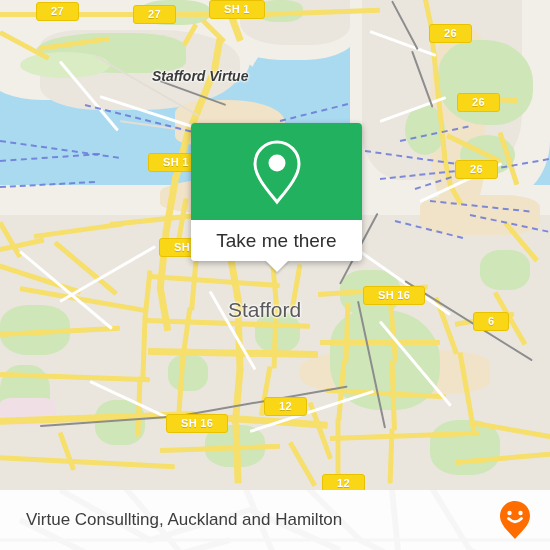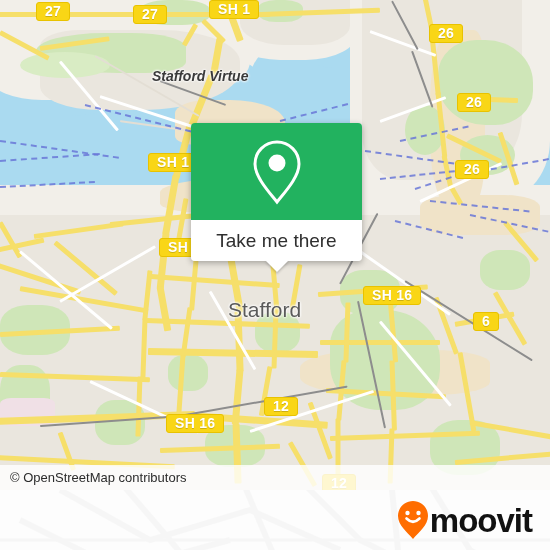--- a/index.html
+++ b/index.html
@@ -49,24 +49,24 @@
   }
 
   
   .shield {
     position:absolute;
     background:#f9d616;
     border:1.5px solid #e8c200;
     border-radius:3px;
     color:#ffffff;
     font-weight:bold;
-    font-size:14px;
+    font-size:11px;
     line-height:15px;
     text-align:center;
-    padding:1px 8px;
+    padding:1px 14px;
     letter-spacing:.3px;
     text-shadow:0 1px 0 rgba(0,0,0,.18);
     white-space:nowrap;
   }
 
   
   .place-label {
     position:absolute;
     color:#5a5a5a;
     font-size:21px;
@@ -361,23 +361,20 @@
         <div class="shield" style="left: 455px; top: 160px;">26</div>
         <div class="shield" style="left: 148px; top: 153px;">SH 1</div>
         <div class="shield" style="left: 159px; top: 238px;">SH 1</div>
         <div class="shield" style="left: 363px; top: 286px;">SH 16</div>
         <div class="shield" style="left: 473px; top: 312px;">6</div>
         <div class="shield" style="left: 264px; top: 397px;">12</div>
         <div class="shield" style="left: 166px; top: 414px;">SH 16</div>
         <div class="shield" style="left: 322px; top: 474px;">12</div>
       </div>
 
-    <div class="attribution">
-      <span>© OpenStreetMap contributors</span>
-    </div>
 
     <div class="popup">
       <div class="popup-top">
         <svg width="52" height="66" viewBox="0 0 52 66">
           <path d="M26 3 C13.8 3 4 12.8 4 25 C4 38 18 53 26 63 C34 53 48 38 48 25 C48 12.8 38.2 3 26 3 Z" fill="none" stroke="#ffffff" stroke-width="3"></path>
           <circle cx="26" cy="24" r="8.5" fill="#ffffff"></circle>
         </svg>
       </div>
       <div class="popup-bottom">
         <span class="cta">Take me there</span>
@@ -392,23 +389,23 @@
         <path d="M60 420 L150 470 L250 440 L340 480"></path>
         <path d="M20 450 L120 500 L230 470"></path>
         <path d="M110 400 L170 470 L210 520"></path>
         <path d="M300 410 L360 470 L420 500"></path>
         <path d="M430 415 L470 480 L520 510"></path>
         <path d="M0 470 L550 470" stroke-width="3"></path>
         <path d="M240 405 L280 500"></path>
         <path d="M390 400 L400 500"></path>
       </g>
     </svg>
+    <div class="footer-title">Virtue Consullting, Auckland and Hamilton</div>
     <div class="brand">
       <svg class="brand-pin" width="30" height="38" viewBox="0 0 30 38">
         <path d="M15 0 C6.7 0 0 6.7 0 15 C0 24 9 31 15 38 C21 31 30 24 30 15 C30 6.7 23.3 0 15 0 Z" fill="#ff6d00"></path>
         <circle cx="9.5" cy="12" r="2.2" fill="#ffffff"></circle>
         <circle cx="20.5" cy="12" r="2.2" fill="#ffffff"></circle>
         <path d="M8.5 17.5 Q15 24 21.5 17.5" stroke="#ffffff" stroke-width="2.6" fill="none" stroke-linecap="round"></path>
       </svg>
-      <span class="brand-word">moovit</span>
     </div>
   </div>
 </div>
 
 </body></html>

